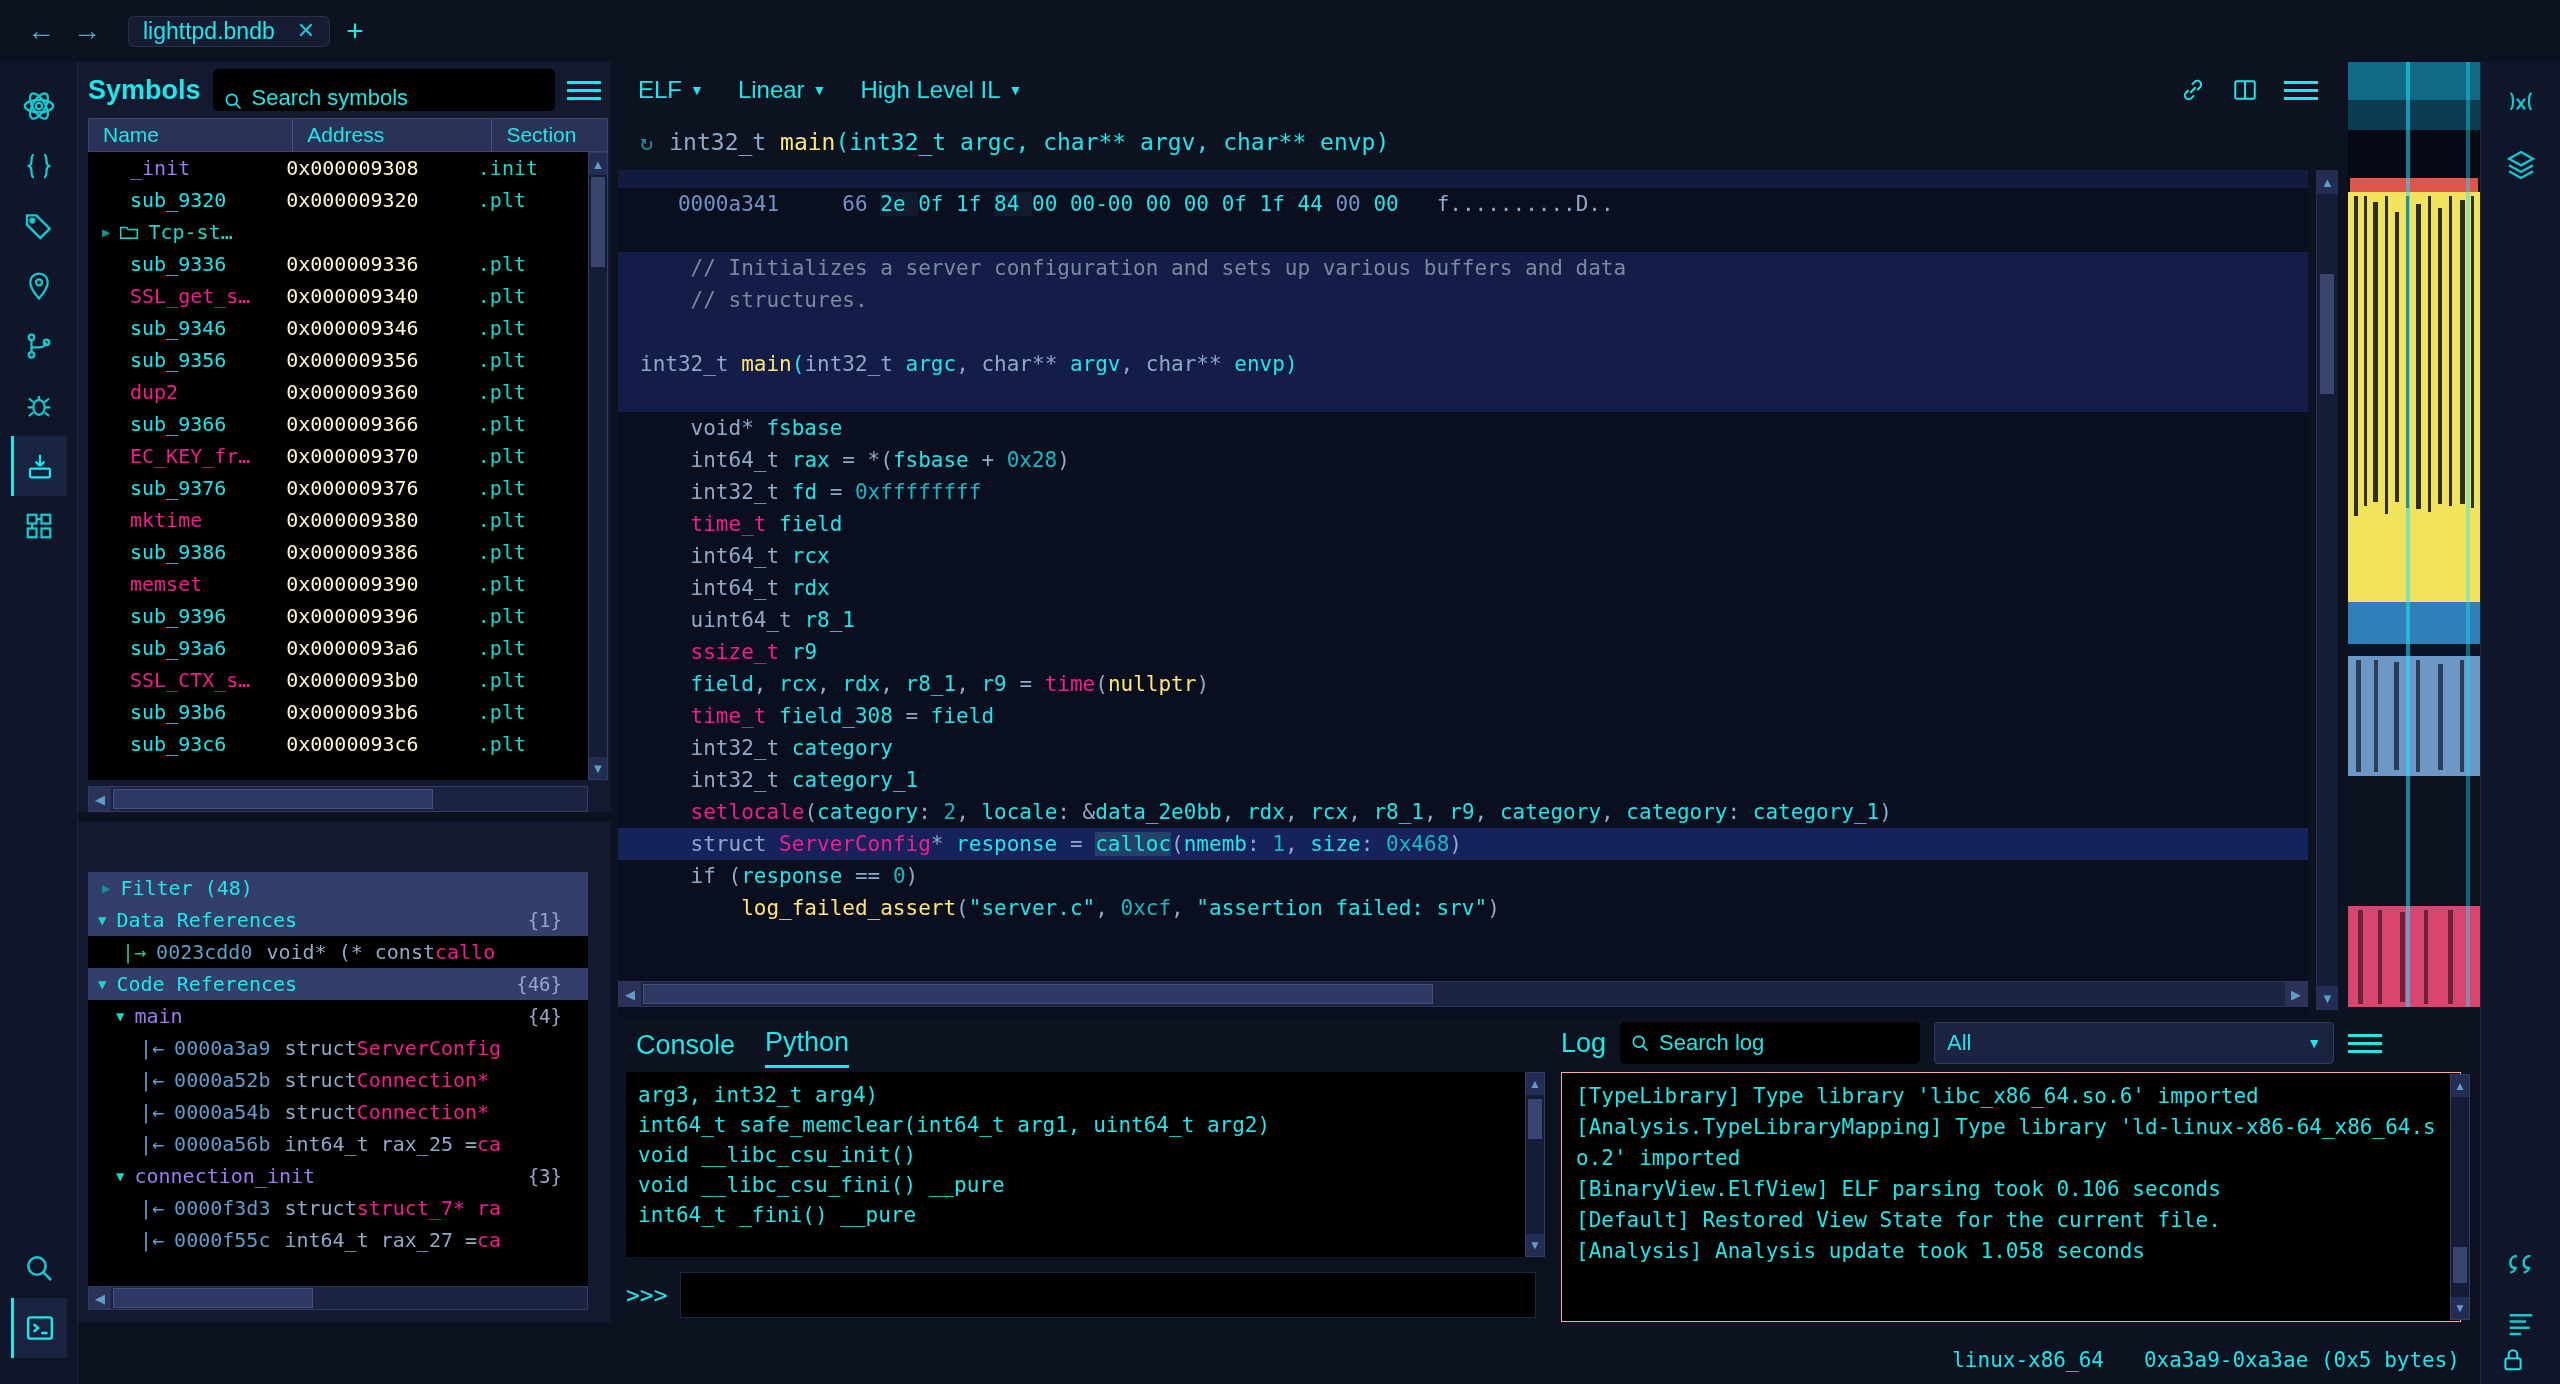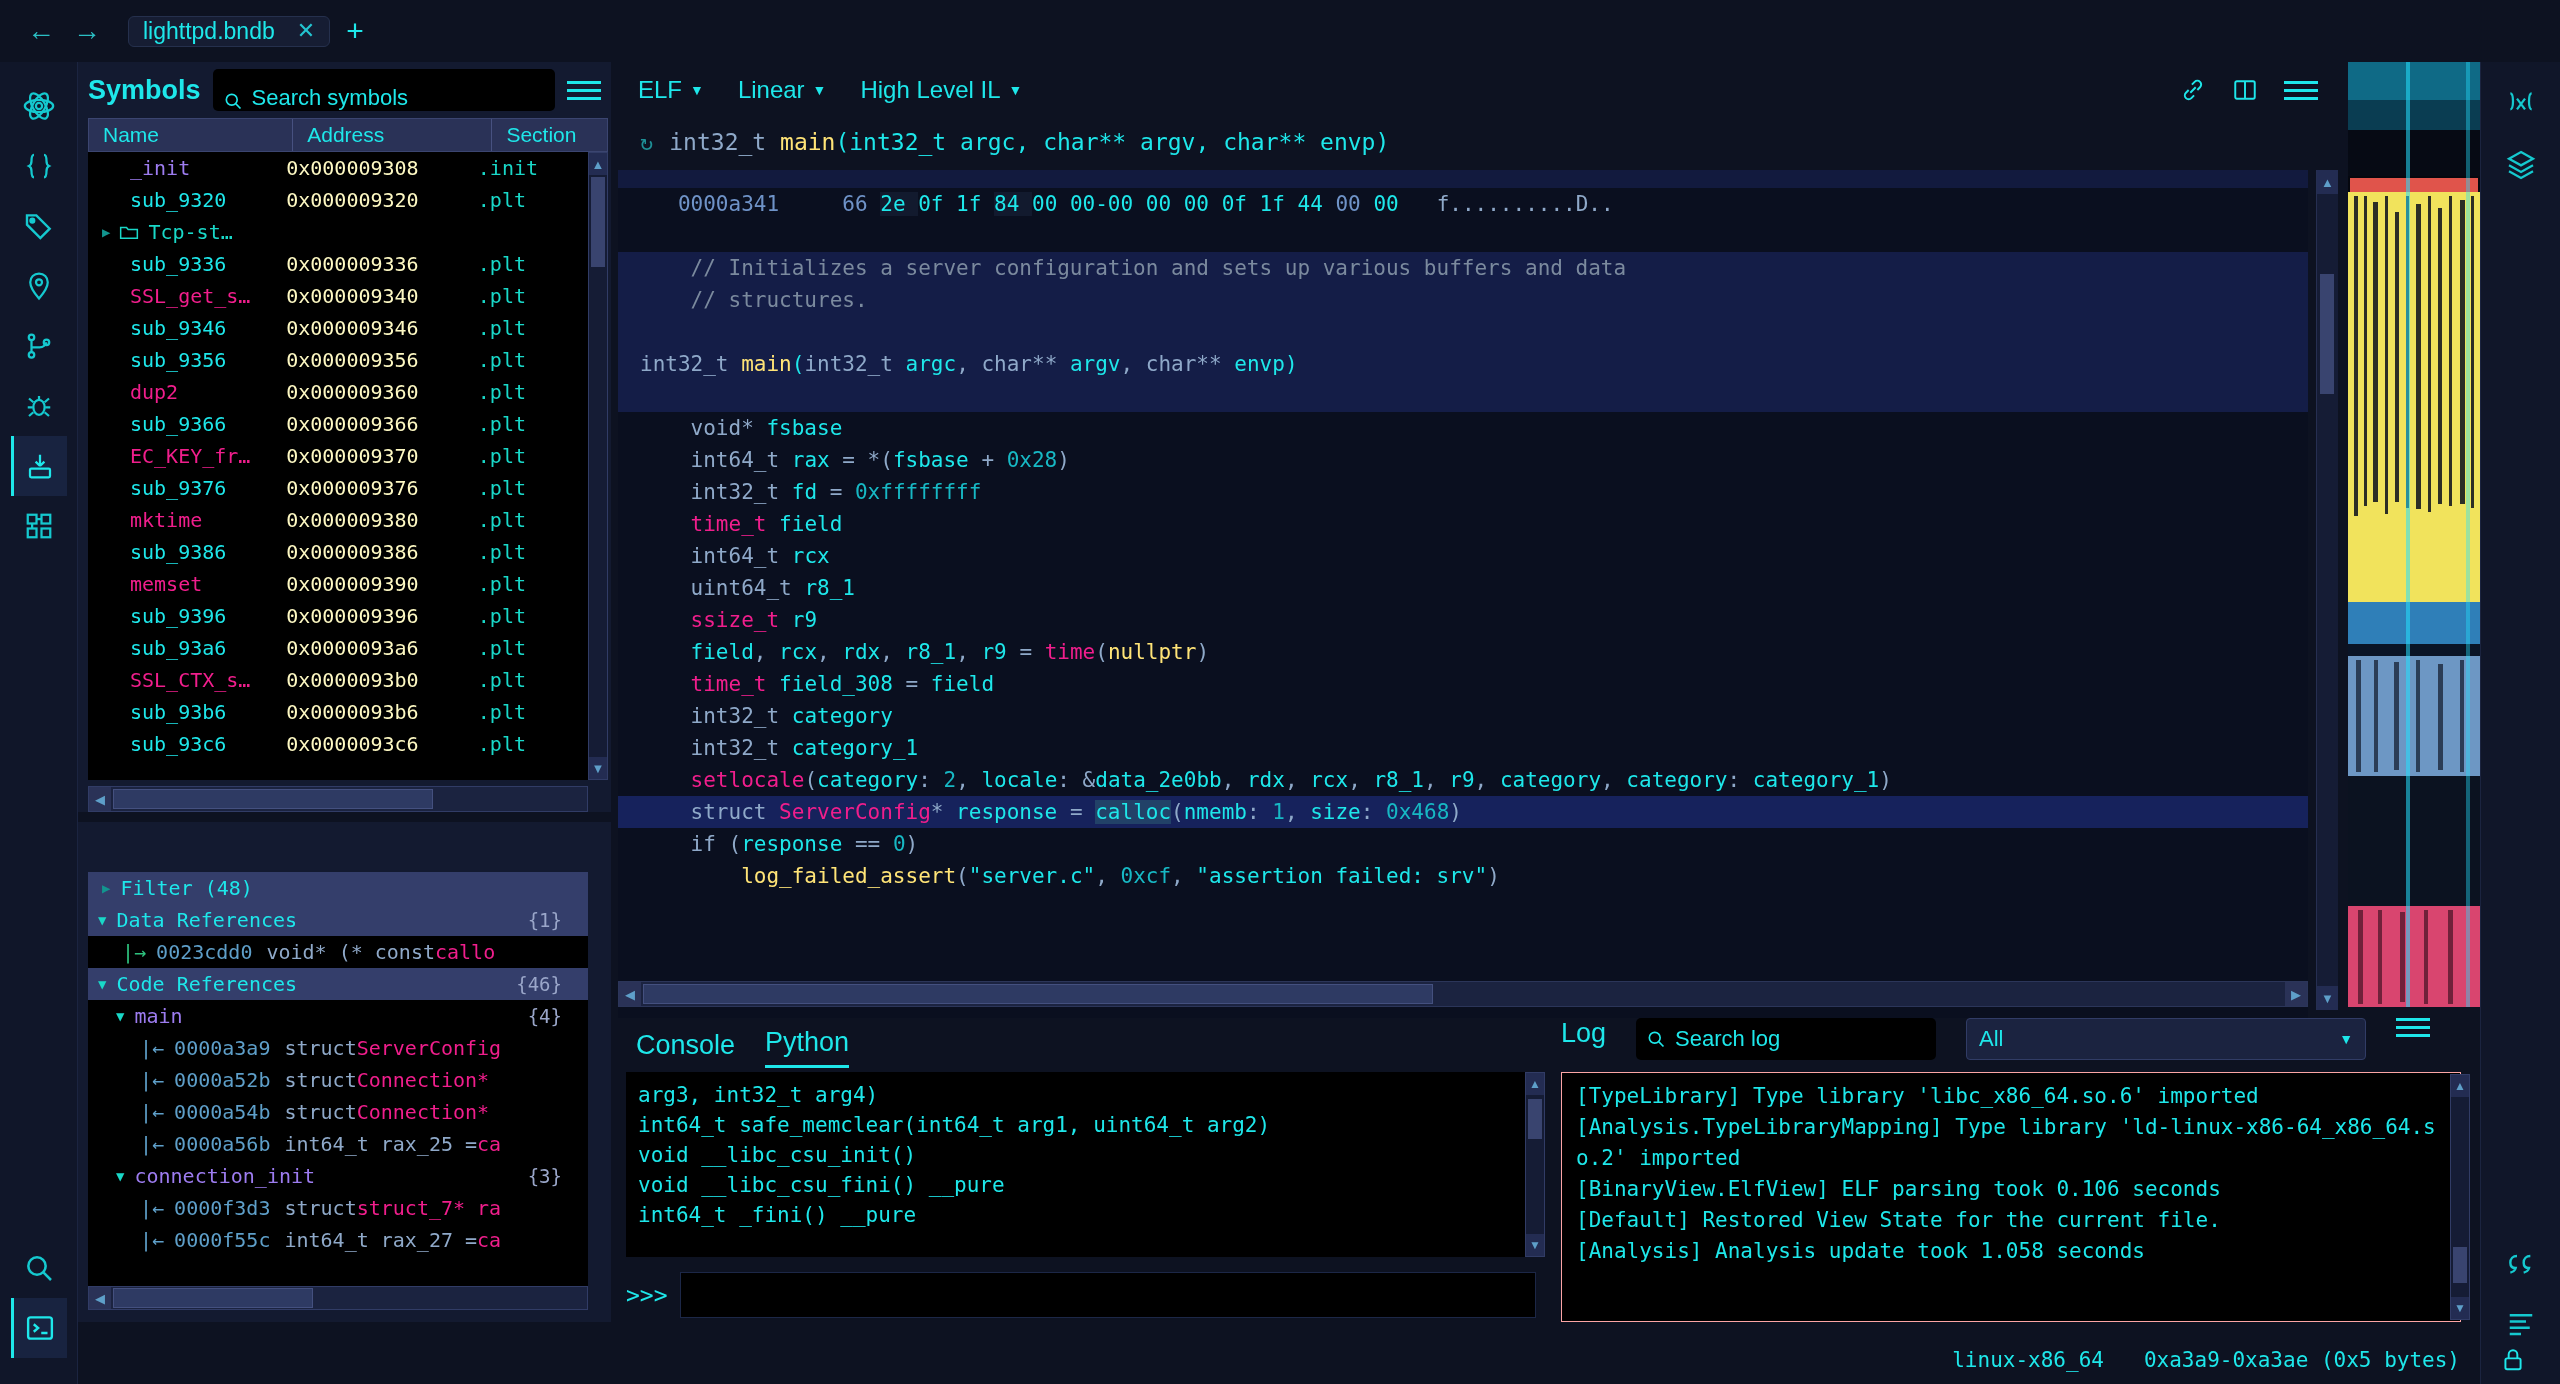--- a/index.html
+++ b/index.html
@@ -125,21 +125,21 @@
   .con-tab { color: #1ee7ea; font-size: 27px; padding-bottom: 7px; cursor: pointer; }
   .con-tab.active { border-bottom: 3px solid #1ee7ea; }
   .con-body { position: absolute; left: 8px; top: 54px; width: 910px; height: 185px; background: #000; font-family: "DejaVu Sans Mono", monospace; font-size: 21px; color: #1ee7ea; padding: 8px 12px; overflow: hidden; line-height: 30px; white-space: pre; }
   .con-input { position: absolute; left: 8px; top: 252px; width: 910px; height: 50px; display: flex; align-items: center; gap: 12px; }
   .prompt { color: #1ee7ea; font-family: "DejaVu Sans Mono", monospace; font-size: 23px; }
   .inpbox { flex: 1; height: 46px; background: #000; border: 1px solid #1c2747; }
   .con-vs { position: absolute; right: 8px; top: 54px; width: 20px; height: 185px; background: #151c35; border: 1px solid #313c66; }
 
   
   .logpanel { position: absolute; left: 1553px; top: 1018px; width: 927px; height: 330px; background: #0d1221; }
-  .log-head { height: 50px; display: flex; align-items: flex-start; gap: 30px; padding: 0 8px; }
+  .log-head { height: 50px; display: flex; align-items: center; gap: 14px; padding: 0 8px; }
   .log-title { color: #1ee7ea; font-size: 27px; }
   .log-search { width: 300px; height: 42px; background: #000; border-radius: 5px; display: flex; align-items: center; gap: 9px; padding: 0 10px; }
   .log-sel { width: 400px; height: 42px; background: #1b2340; border: 1px solid #313c66; border-radius: 4px; display: flex; align-items: center; padding: 0 12px; color: #1ee7ea; font-size: 22px; justify-content: space-between; }
   .log-body { position: absolute; left: 8px; top: 54px; width: 900px; height: 250px; background: #000; border: 1px solid #fca5a5; padding: 8px 14px; overflow: hidden; }
   .logline { color: #1ee7ea; font-family: "DejaVu Sans Mono", monospace; font-size: 21px; line-height: 31px; white-space: pre-wrap; word-break: break-all; }
   .log-vs { position: absolute; right: 10px; top: 56px; width: 20px; height: 246px; background: #151c35; border: 1px solid #313c66; }
 
   
   .status { position: absolute; left: 0; bottom: 0; width: 2560px; height: 48px; display: flex; align-items: center; justify-content: flex-end; gap: 40px; padding-right: 100px; color: #1ee7ea; font-family: "DejaVu Sans Mono", monospace; font-size: 21px; }
   .lockicon { position: absolute; right: 34px; bottom: 10px; color: #1ee7ea; font-size: 26px; }
@@ -494,20 +494,21 @@
       <div class="cline hdr"><span class="c-cmt" id="cmt0">    // Initializes a server configuration and sets up various buffers and data</span></div>
       <div class="cline hdr"><span class="c-cmt" id="cmt1">    // structures.</span></div>
       <div class="cline hdr"> </div>
       <div class="cline hdr"><span class="c-type">int32_t </span><span class="c-fn-y">main</span><span class="c-var">(</span><span class="c-type">int32_t </span><span class="c-var">argc</span><span class="c-type">, char** </span><span class="c-var">argv</span><span class="c-type">, char** </span><span class="c-var">envp</span><span class="c-var">)</span></div>
       <div class="cline hdr"> </div>
       <div class="cline">    <span class="c-type">void* </span><span class="c-var">fsbase</span></div>
       <div class="cline">    <span class="c-type">int64_t </span><span class="c-var">rax</span><span class="c-type"> = *(</span><span class="c-var">fsbase</span><span class="c-type"> + </span><span class="c-num">0x28</span><span class="c-type">)</span></div>
       <div class="cline">    <span class="c-type">int32_t </span><span class="c-var">fd</span><span class="c-type"> = </span><span class="c-num">0xffffffff</span></div>
       <div class="cline">    <span class="c-struct">time_t </span><span class="c-var">field</span></div>
       <div class="cline">    <span class="c-type">int64_t </span><span class="c-var">rcx</span></div>
+      <div class="cline">    <span class="c-type">int64_t </span><span class="c-var">rdx</span></div>
       <div class="cline">    <span class="c-type">uint64_t </span><span class="c-var">r8_1</span></div>
       <div class="cline">    <span class="c-struct">ssize_t </span><span class="c-var">r9</span></div>
       <div class="cline">    <span class="c-var">field</span><span class="c-type">, </span><span class="c-var">rcx</span><span class="c-type">, </span><span class="c-var">rdx</span><span class="c-type">, </span><span class="c-var">r8_1</span><span class="c-type">, </span><span class="c-var">r9</span><span class="c-type"> = </span><span class="c-fn-p">time</span><span class="c-type">(</span><span class="c-fn-y">nullptr</span><span class="c-type">)</span></div>
       <div class="cline">    <span class="c-struct">time_t </span><span class="c-var">field_308</span><span class="c-type"> = </span><span class="c-var">field</span></div>
       <div class="cline">    <span class="c-type">int32_t </span><span class="c-var">category</span></div>
       <div class="cline">    <span class="c-type">int32_t </span><span class="c-var">category_1</span></div>
       <div class="cline">    <span class="c-fn-p">setlocale</span><span class="c-type">(</span><span class="c-var">category</span><span class="c-type">: </span><span class="c-num">2</span><span class="c-type">, </span><span class="c-var">locale</span><span class="c-type">: &amp;</span><span class="c-var">data_2e0bb</span><span class="c-type">, </span><span class="c-var">rdx</span><span class="c-type">, </span><span class="c-var">rcx</span><span class="c-type">, </span><span class="c-var">r8_1</span><span class="c-type">, </span><span class="c-var">r9</span><span class="c-type">, </span><span class="c-var">category</span><span class="c-type">, </span><span class="c-var">category</span><span class="c-type">: </span><span class="c-var">category_1</span><span class="c-type">)</span></div>
       <div class="cline sel">    <span class="c-type">struct </span><span class="c-struct">ServerConfig</span><span class="c-type">* </span><span class="c-var">response</span><span class="c-type"> = </span><span class="c-hl">calloc</span><span class="c-type">(</span><span class="c-var">nmemb</span><span class="c-type">: </span><span class="c-num">1</span><span class="c-type">, </span><span class="c-var">size</span><span class="c-type">: </span><span class="c-num">0x468</span><span class="c-type">)</span></div>
       <div class="cline">    <span class="c-type">if (</span><span class="c-var">response</span><span class="c-type"> == </span><span class="c-num">0</span><span class="c-type">)</span></div>
       <div class="cline">        <span class="c-fn-y">log_failed_assert</span><span class="c-type">(</span><span class="c-str">"server.c"</span><span class="c-type">, </span><span class="c-num">0xcf</span><span class="c-type">, </span><span class="c-str">"assertion failed: srv"</span><span class="c-type">)</span></div>

